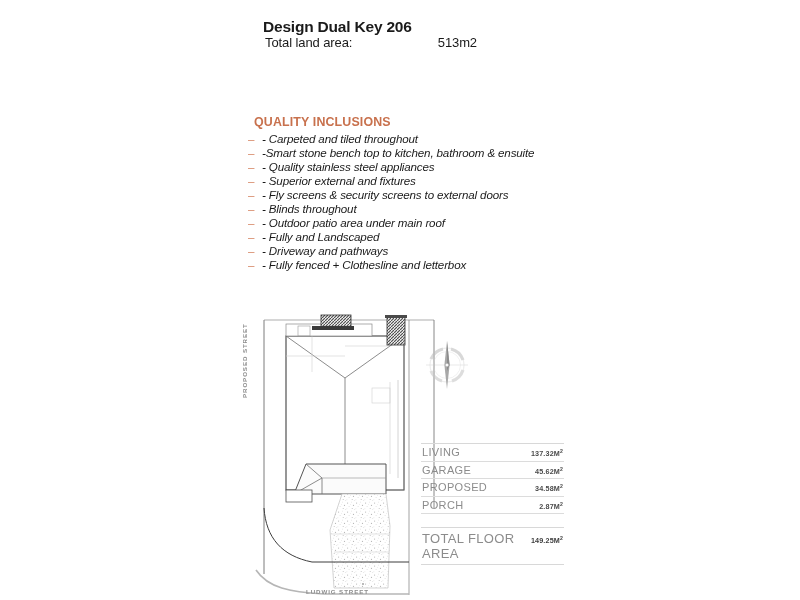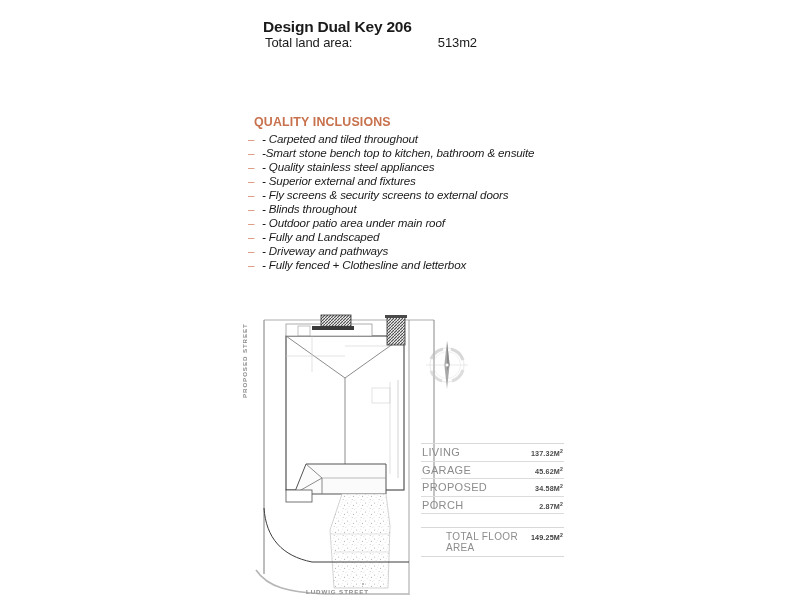--- a/index.html
+++ b/index.html
@@ -164,24 +164,23 @@
     border-top: 1px solid #d8d8d8;
     border-bottom: 1px solid #d8d8d8;
   }
   .total-row {
     display: flex;
     justify-content: space-between;
     align-items: baseline;
     padding: 3px 1px;
   }
   .total-name {
-    font-size: 10px;
+    font-size: 13px;
     color: #8c8c8c;
     letter-spacing: 0.35px;
-    margin-left: 24px;
   }
   .total-value {
     font-size: 7.2px;
     color: #3c3c3c;
     font-weight: bold;
     letter-spacing: 0.15px;
   }
   .total-value sup { font-size: 5.2px; }
 </style>
 </head>

